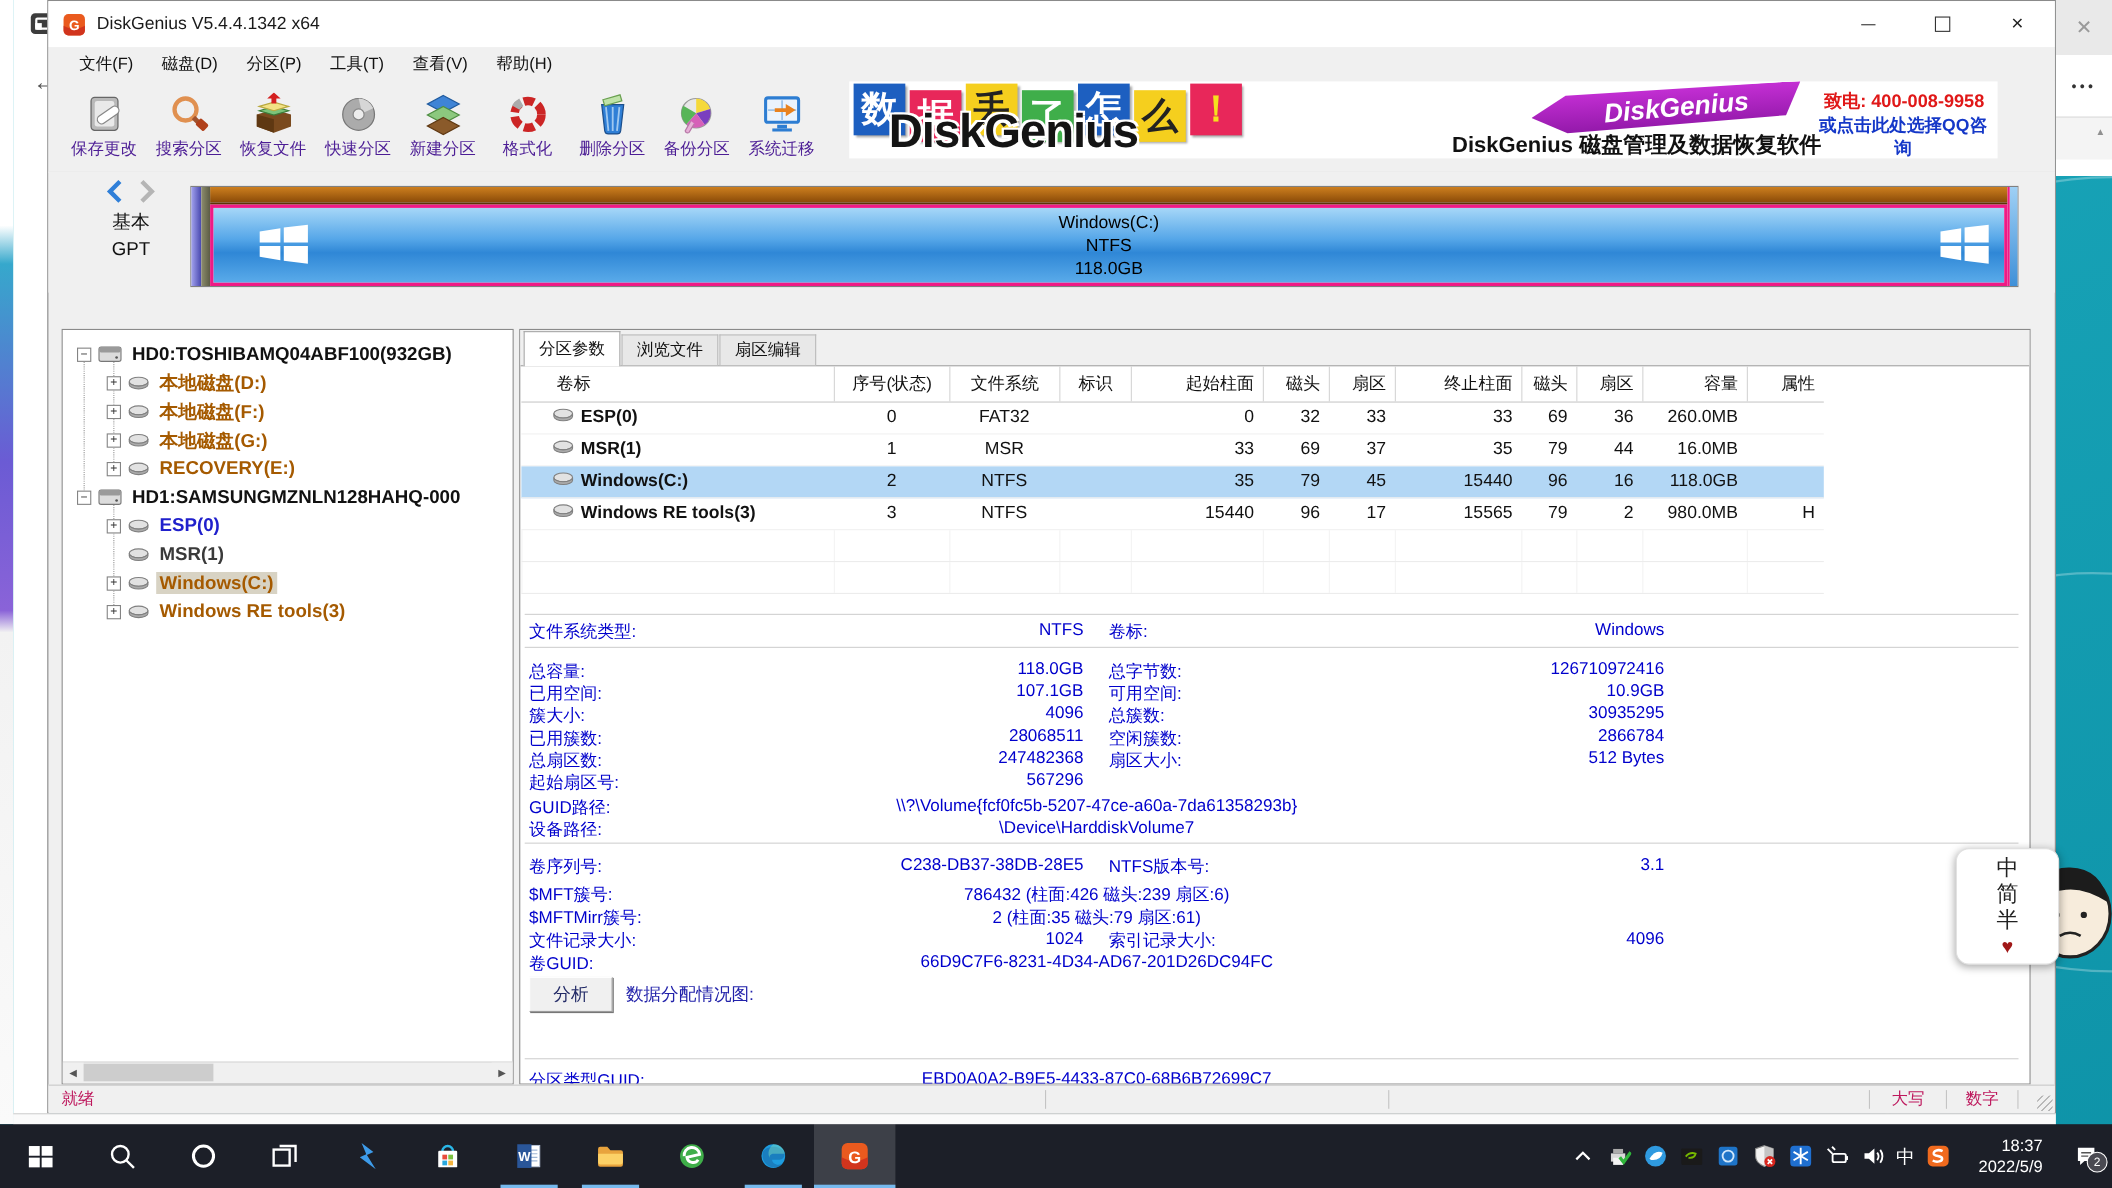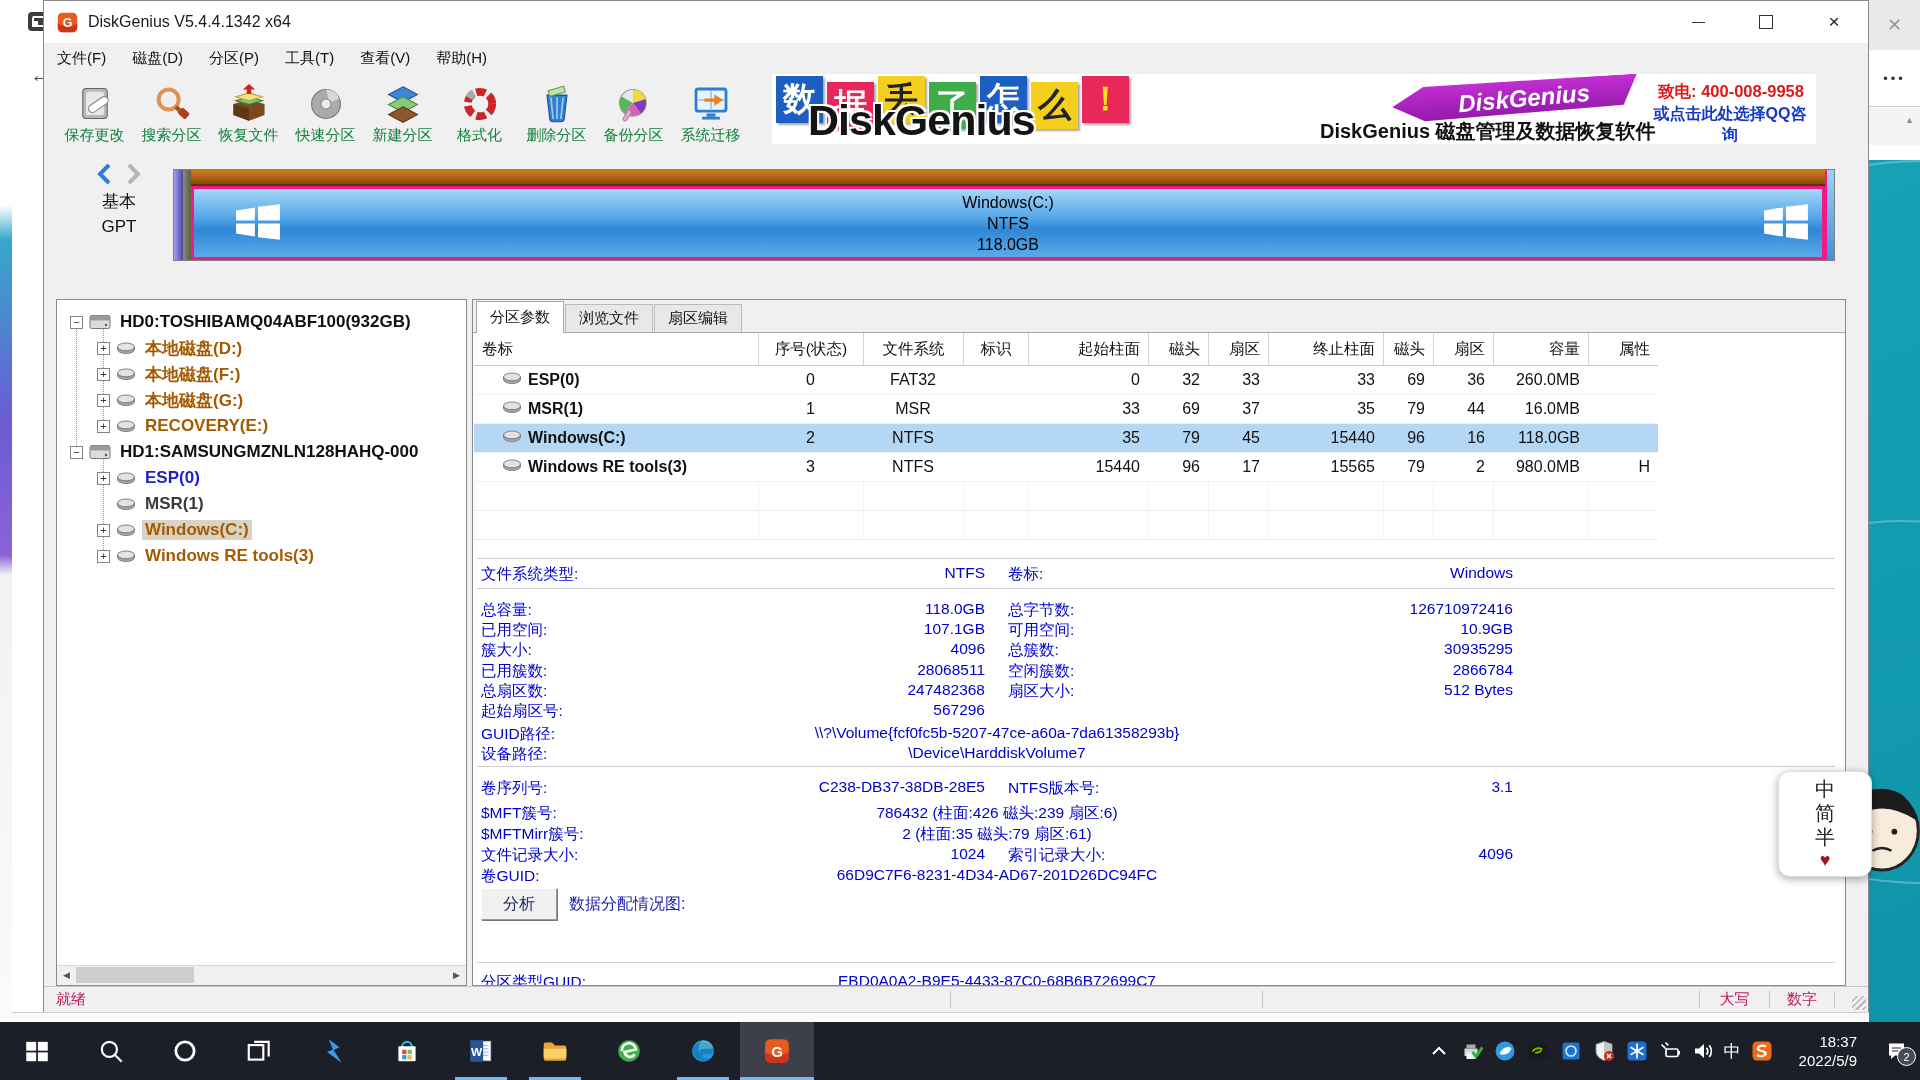--- a/index.html
+++ b/index.html
@@ -23,29 +23,29 @@
   
   .app{position:absolute;left:43px;top:0;width:1826px;height:1012px;background:#f0f0f0;border:1px solid #8a8a8a;box-sizing:border-box;}
   .titlebar{position:absolute;left:0;top:0;right:0;height:42px;background:#fff;display:flex;align-items:center;}
   .app-logo{width:23px;height:23px;margin-left:12px;}
   .title-text{margin-left:9px;font-size:16px;color:#1a1a1a;}
   .win-controls{position:absolute;right:0;top:0;height:42px;display:flex;}
   .wc{width:68px;height:42px;display:flex;align-items:center;justify-content:center;color:#222;}
   .wc-min span{display:block;width:13px;border-top:1.5px solid #333;}
   .wc-max span{display:block;width:12px;height:12px;border:1.5px solid #333;}
   .wc-close{font-size:19px;}
-  .menubar{position:absolute;left:0;top:42px;right:0;height:30px;background:#f0f0f0;display:flex;align-items:center;}
+  .menubar{position:absolute;left:0;top:42px;right:0;height:30px;background:#f0f0f0;display:flex;align-items:center;padding-left:15px;}
   .menu-item{font-size:15px;color:#111;padding:4px 13px;}
   
   .toolbar{position:absolute;left:0;top:72px;right:0;height:83px;background:#f0f0f0;border-bottom:1px solid #dedede;}
   .tb-wrap{position:absolute;left:12px;top:2px;display:flex;}
   .tb-btn{width:77px;height:78px;display:flex;flex-direction:column;align-items:center;justify-content:center;}
   .tb-ic{width:40px;height:40px;}
   .tb-ic svg{width:40px;height:40px;}
-  .tb-label{font-size:15px;color:#15803d;margin-top:2px;white-space:nowrap;}
+  .tb-label{font-size:15px;color:#4c1d95;margin-top:2px;white-space:nowrap;}
   
   .banner{position:absolute;left:728px;top:1px;width:1044px;height:70px;background:#fff;overflow:hidden;}
   .tiles{position:absolute;left:4px;top:2px;display:flex;gap:4px;}
   .tile{width:47px;height:47px;display:flex;align-items:center;justify-content:center;font-size:33px;font-weight:bold;box-shadow:2px 2px 2px rgba(0,0,0,.35);}
   .tile:nth-child(2n){margin-top:6px;}
   .banner-big{position:absolute;left:36px;top:22px;font-size:43px;font-weight:900;color:#141414;letter-spacing:-1px;
     text-shadow:-2px -2px 0 #fff,2px -2px 0 #fff,-2px 2px 0 #fff,2px 2px 0 #fff;}
   .ribbon{position:absolute;left:620px;top:6px;width:246px;height:38px;background:linear-gradient(180deg,#c families  0,#a) ;}
   .ribbon{background:linear-gradient(180deg,#c42fd4,#9118a8);clip-path:polygon(0 55%,13% 6%,100% 0,94% 80%,13% 96%);transform:rotate(-3deg);
     display:flex;align-items:center;justify-content:center;}
@@ -89,21 +89,21 @@
   .right-panel{position:absolute;left:428px;top:298px;width:1374px;height:687px;background:#fff;border:1px solid #8a8a8a;box-sizing:border-box;overflow:hidden;}
   
   .tabstrip{position:absolute;left:0;top:0;right:0;height:32px;background:#f0f0f0;border-bottom:1px solid #a6a6a6;display:flex;align-items:flex-end;padding-left:3px;}
   .tab{height:27px;padding:0 13px;font-size:15px;color:#111;display:flex;align-items:center;border:1px solid #bbb;border-bottom:none;background:#e8e8e8;margin-right:1px;}
   .tab.active{height:31px;background:#fff;border-color:#a6a6a6;margin-bottom:-1px;}
   
   .pt-table{position:absolute;left:1px;top:33px;width:1184px;}
   .pt-grid{display:grid;grid-template-columns:284px 105px 100px 65px 120px 60px 60px 115px 50px 60px 95px 70px;}
   .pt-head{height:32px;border-bottom:1px solid #c8c8c8;}
   .pt-head .hc{display:flex;align-items:center;font-size:15.5px;color:#111;border-left:1px solid #d4d4d4;padding:0 8px;box-sizing:border-box;}
-  .pt-head .hc:first-child{border-left:none;}
+  .pt-head .hc:first-child{border-left:none;margin-left:24px;}
   .ha-l{justify-content:flex-start;} .ha-c{justify-content:center;} .ha-r{justify-content:flex-end;}
   .pt-row{height:28px;border-bottom:1px solid #f1f1f1;}
   .pt-row.sel{background:#b3d7f5;}
   .pt-row .cc{display:flex;align-items:center;font-size:16px;color:#111;padding:0 8px;box-sizing:border-box;white-space:nowrap;}
   .name-cell{padding-left:28px !important;font-weight:bold;gap:6px;}
   .v-start{color:#c400c4;} .v-end{color:#bb2020;}
   .pt-row-empty{height:28px;border-bottom:1px solid #ececec;}
   .pt-row-empty .cc{border-left:1px solid #f3f3f3;}
   
   .details{position:absolute;left:0;top:0;right:0;bottom:0;}

